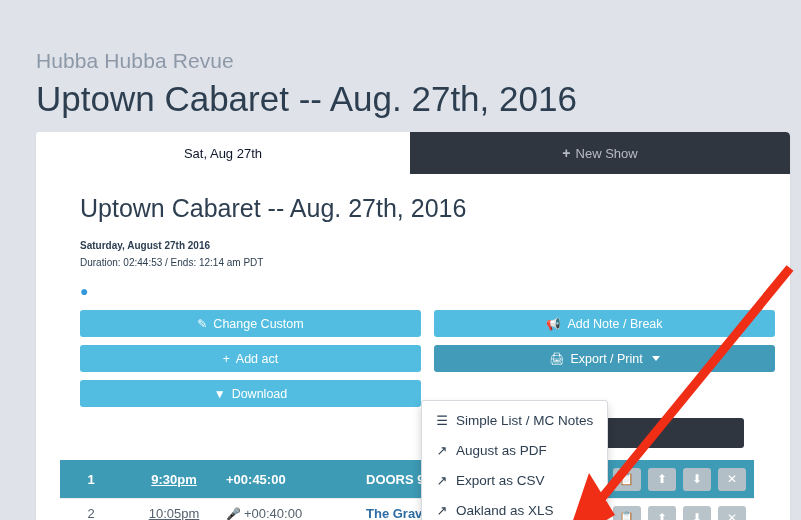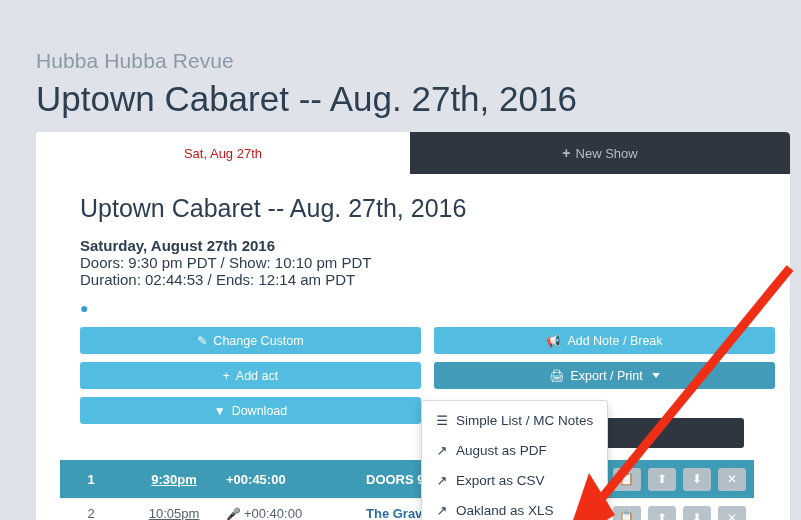--- a/index.html
+++ b/index.html
@@ -45,37 +45,37 @@
   
   .tabs { display: flex; height: 42px; width: 100%; }
   .tab {
     display: flex; align-items: center; justify-content: center;
     font-size: 13px;
     height: 42px;
   }
   .tab-active {
     width: 374px;
     background: #ffffff;
-    color: #b91c1c;
+    color: #0f172a;
   }
   .tab-new {
     flex: 1;
     background: #2f3640;
     color: #b7bcc4;
     border-radius: 0 4px 0 0;
   }
   .tab-new .plus { font-weight: bold; margin-right: 5px; font-size: 14px; }
 
   
   .show-body { padding: 18px 44px 0 44px; }
   .show-title {
     font-size: 25px; color: #2c3e50; font-weight: 400;
     line-height: 32px; white-space: nowrap;
   }
-  .meta { margin-top: 13px; color: #2c3e50; font-size: 15px; line-height: 17px; }
+  .meta { margin-top: 13px; color: #2c3e50; font-size: 10px; line-height: 17px; }
   .meta .bold { font-weight: bold; }
   .venue {
     margin-top: 13px; color: #2c3e50; font-size: 13.5px;
     display: flex; align-items: center; gap: 6px;
   }
   .pin { color: #3498db; font-size: 14px; line-height: 1; }
 
   
   .btn-grid {
     margin-top: 12px;
@@ -196,21 +196,20 @@
         <span class="plus">+</span>
         <span>New Show</span>
       </div>
     </div>
 
     <div class="show-body">
       <div class="show-title">Uptown Cabaret -- Aug. 27th, 2016</div>
 
       <div class="meta">
         <div class="bold">Saturday, August 27th 2016</div>
-        <div>Doors: 9:30 pm PDT / Show: 10:10 pm PDT</div>
         <div>Duration: 02:44:53 / Ends: 12:14 am PDT</div>
       </div>
 
       <div class="venue">
         <span class="pin">●</span>
       </div>
 
       <div class="btn-grid">
         <button class="btn">
           <span class="ico">✎</span>

